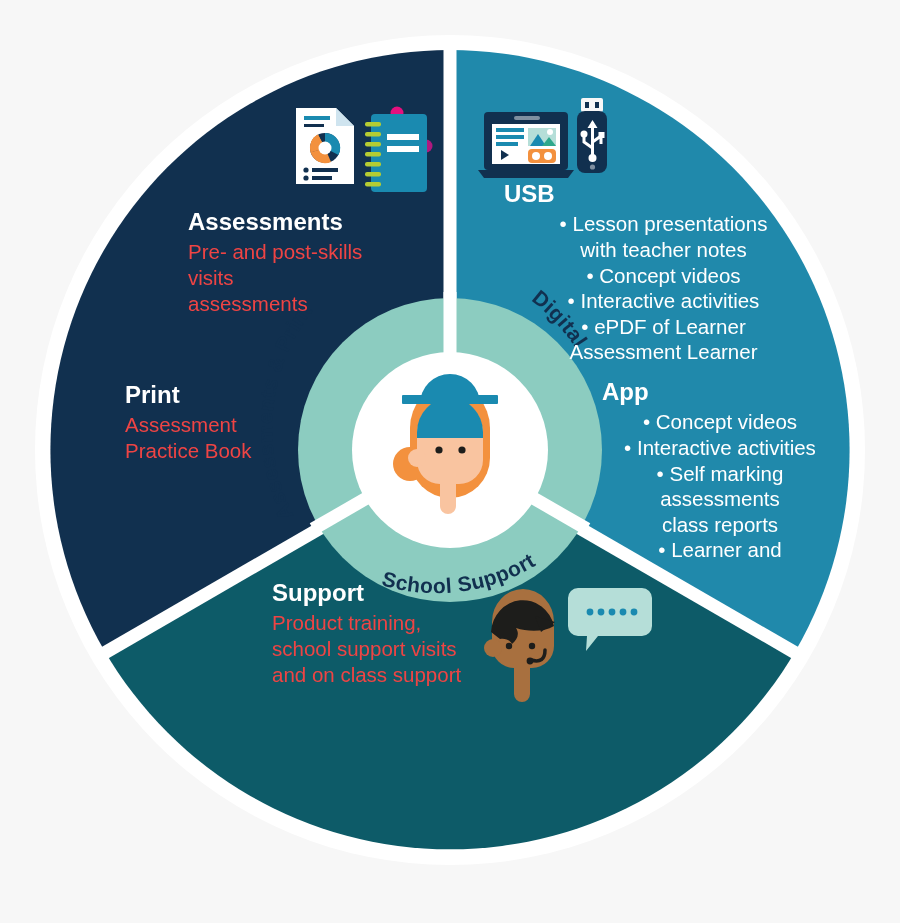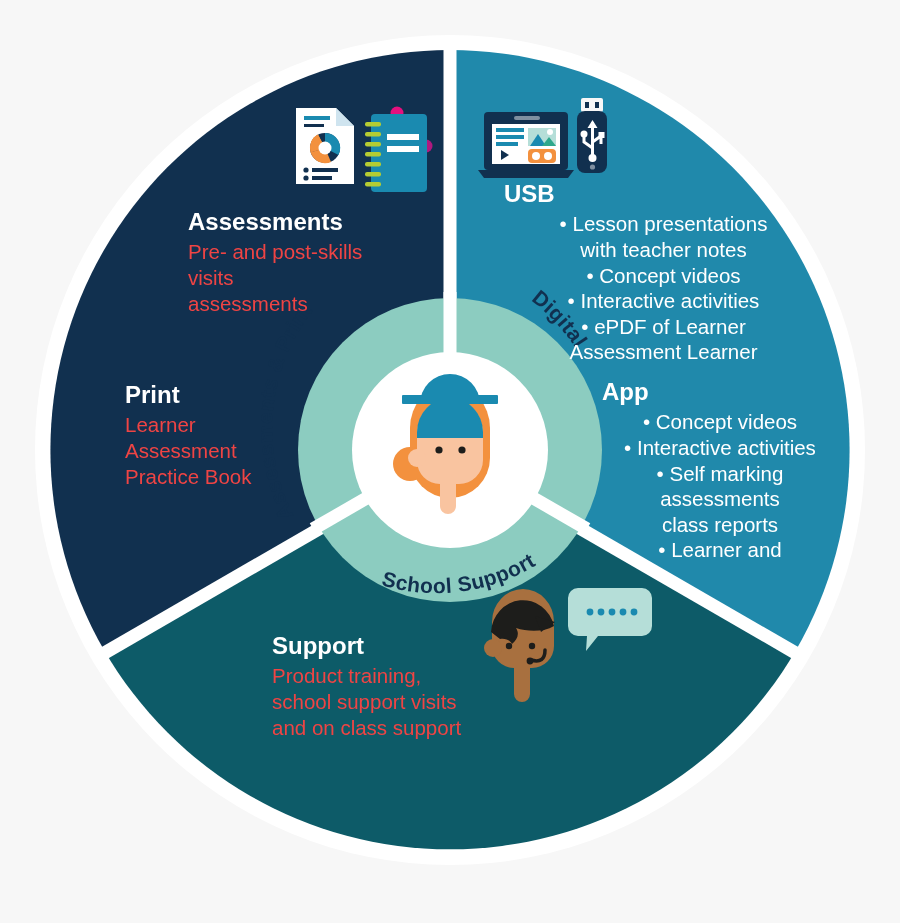--- a/index.html
+++ b/index.html
@@ -50,21 +50,21 @@
     line-height: 1.25;
     color: #ffffff;
     white-space: pre;
     text-align: center;
   }
   
   #assessments-text { left: 188px; top: 208px; width: 250px; }
   #print-text       { left: 125px; top: 381px; width: 230px; }
   #usb-text         { left: 491px; top: 180px; width: 345px; text-align: center; }
   #app-text         { left: 600px; top: 378px; width: 240px; text-align: center; }
-  #support-text     { left: 272px; top: 632px; width: 260px; }
+  #support-text     { left: 272px; top: 579px; width: 260px; }
 
   #usb-text .head, #app-text .head { text-align: left; }
   #usb-text .head { margin-left: 13px; }
   #app-text .head { margin-left: 2px; }
 </style>
 </head>
 <body>
 
 <div id="stage">
 
@@ -257,21 +257,20 @@
 
   <div class="txtbox" id="assessments-text">
     <div class="head">Assessments</div>
     <div class="body-line">Pre- and post-skills</div>
     <div class="body-line">visits</div>
     <div class="body-line">assessments</div>
   </div>
 
   <div class="txtbox" id="print-text">
     <div class="head">Print</div>
-    <div class="body-line">Learner</div>
     <div class="body-line">Assessment</div>
     <div class="body-line">Practice Book</div>
   </div>
 
   <div class="txtbox" id="usb-text">
     <div class="head">USB</div>
     <div class="bul"><span>•</span> <span>Lesson presentations</span></div>
     <div class="bul">with teacher notes</div>
     <div class="bul"><span>•</span> <span>Concept videos</span></div>
     <div class="bul"><span>•</span> <span>Interactive activities</span></div>

